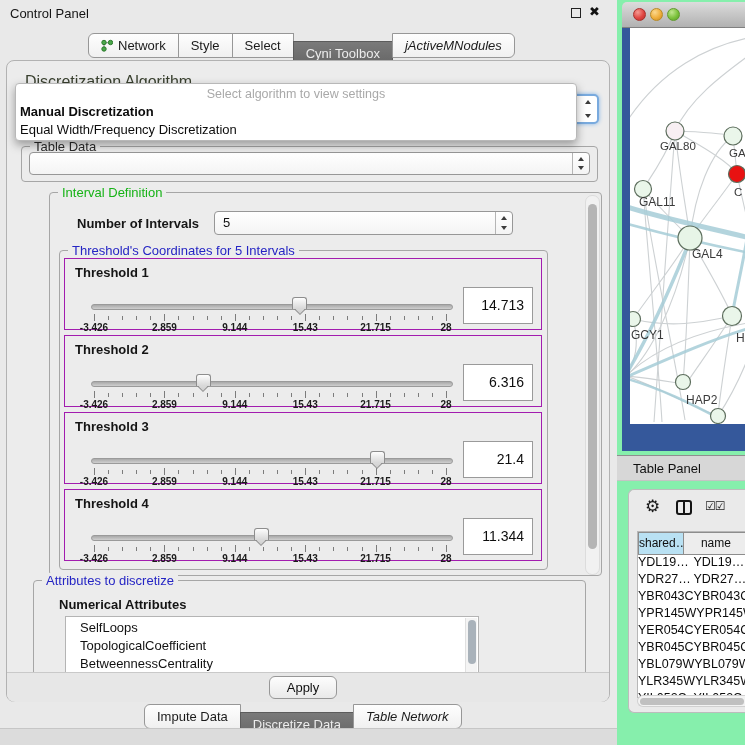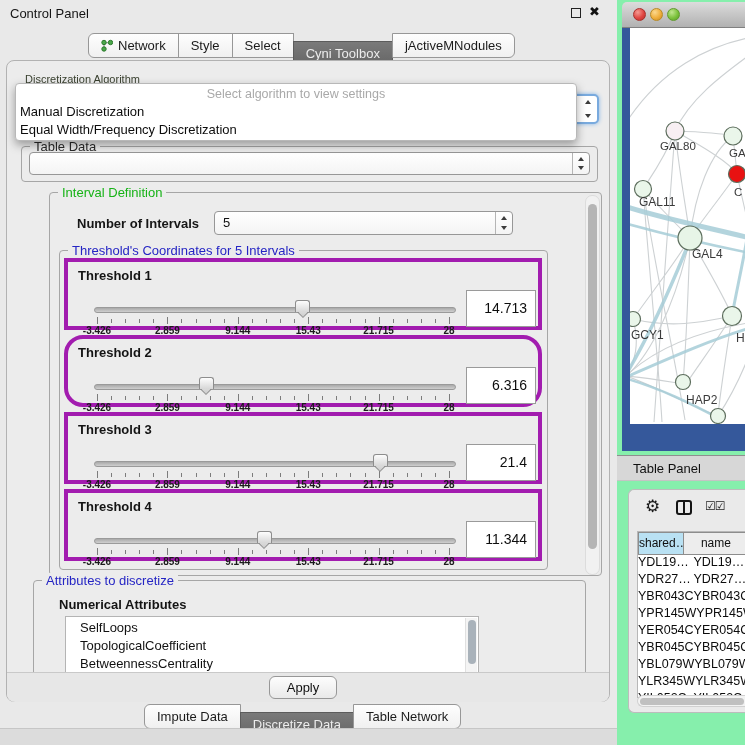--- a/index.html
+++ b/index.html
@@ -9,61 +9,61 @@
   
   .cp { position:absolute; left:0; top:0; width:617px; height:745px; background:#e9e9e9; }
   .cp-title { position:absolute; left:10px; top:6px; font-size:13px; color:#151515; }
   .float-icon { position:absolute; left:571px; top:8px; width:10px; height:10px; border:1.5px solid #222; background:transparent; }
   .close-icon { position:absolute; left:589px; top:4px; font-size:13px; font-weight:bold; color:#111; }
 
   .tabrow { position:absolute; display:flex; }
   .tab { display:flex; align-items:center; padding:0 12px; height:25px; font-size:13px; color:#1b1b1b;
     background:linear-gradient(#fefefe,#f0f0f0); border:1px solid #979797; margin-left:-1px; white-space:nowrap; cursor:default; }
   .tab:first-child { border-radius:6px 0 0 6px; margin-left:0; }
-  .tab:last-child { border-radius:0 6px 6px 0; }
+  .tab:last-child { border-radius:0 6px 6px 0;font-style:italic; }
   .tab.sel { background:linear-gradient(#7a7a7a,#666); color:#ececec; border-color:#5c5c5c;margin-top:8px; }
   .tab .neticon { margin-right:5px; }
   .top-tabs { left:88px; top:33px; }
   .bottom-tabs { left:144px; top:704px; }
   .bottom-strip { position:absolute; left:0; top:728px; width:617px; height:17px; background:#dcdcdc; border-top:1px solid #c6c6c6; }
 
   .main { position:absolute; left:6px; top:60px; width:604px; height:642px;
     background:#ececec; border:1px solid #b2b2b2; border-radius:8px; }
 
-  .disc-label { position:absolute; left:18px; top:12px; font-size:11px; color:#39402f; }
+  .disc-label { position:absolute; left:18px; top:12px; font-size:16px; color:#39402f; }
 
   .group { position:absolute; border:1px solid #a6a6a6; border-radius:4px; }
   .g-label { position:absolute; left:8px; top:-8px; background:#ececec; padding:0 4px; font-size:13px; color:#2b2b2b; white-space:nowrap; }
   .g-label.green { color:#17b317; }
   .g-label.blue { color:#2525c4; }
 
   .combo { position:absolute; background:linear-gradient(#ffffff,#f4f4f4); border:1px solid #979797; border-radius:4px; font-size:13px; color:#111; }
   .combo .txt { position:absolute; left:8px; top:0; line-height:22px; white-space:nowrap; }
   .spin { position:absolute; right:0; top:0; bottom:0; width:17px; border-left:1px solid #b5b5b5; }
   .arr-up,.arr-dn { position:absolute; left:5px; width:0; height:0; border-left:3.5px solid transparent; border-right:3.5px solid transparent; }
   .arr-up { top:4px; border-bottom:4.5px solid #3c3c3c; }
   .arr-dn { bottom:4px; border-top:4.5px solid #3c3c3c; }
 
   .focus-combo { position:absolute; left:549px; top:33px; width:43px; height:30px; background:#fff;
     border:2px solid #79aade; border-radius:5px; box-shadow:0 0 4px #84b4e6; }
 
   .popup { position:absolute; left:8px; top:22px; width:562px; height:58px; background:#fff;
     border:1px solid #b8b8b8; border-radius:4px; box-shadow:0 4px 10px rgba(0,0,0,.35); z-index:5; }
   .popup-ph { position:absolute; left:0; right:0; top:3px; text-align:center; font-size:12.5px; color:#a9a9a9; }
   .popup-item { position:absolute; left:4px; font-size:13px; color:#0c0c0c; white-space:nowrap; }
-  .popup-item.b { font-weight:normal; }
+  .popup-item.b { font-weight:bold; }
 
   .g-table { left:14px; top:85px; width:577px; height:36px; }
   .combo-table { left:22px; top:91px; width:561px; height:23px; }
   .g-interval { left:42px; top:131px; width:553px; height:384px; }
   .noi-label { position:absolute; left:70px; top:155px; font-size:13px; font-weight:bold; color:#161616; }
   .combo-noi { left:207px; top:150px; width:299px; height:24px; }
   .g-thr { left:52px; top:189px; width:489px; height:320px; }
 
-  .thr { position:absolute; left:57px; width:478px; height:72px; border:4px solid #a21caf; background:#ececec; }
+  .thr { position:absolute; left:57px; width:478px; height:72px; border:1px solid #a21caf; background:#ececec; }
   .thr-label { position:absolute; left:10px; top:6px; font-size:13px; font-weight:bold; color:#141414; }
   .track { position:absolute; left:26px; top:45px; width:362px; height:6px; border-radius:3px;
     background:linear-gradient(#a9a9a9,#cfcfcf); border:1px solid #9a9a9a; }
   .thumb { position:absolute; top:38px; width:15px; height:21px; }
   .thumb .rect { position:absolute; left:0; top:0; width:15px; height:12px; background:linear-gradient(#fdfdfd,#d7d7d7);
     border:1px solid #8d8d8d; border-bottom:none; border-radius:3px 3px 0 0; z-index:2; }
   .thumb .dia { position:absolute; left:2.5px; top:6px; width:10px; height:10px; background:linear-gradient(135deg,#ececec,#cdcdcd);
     border:1px solid #8d8d8d; transform:rotate(45deg); z-index:1; }
   .ticks { position:absolute; left:26px; top:55px; width:362px; height:9px; }
   .tick { position:absolute; top:2px; width:1px; height:4px; background:#7c7c7c; }
@@ -234,21 +234,21 @@
           <div class="tlabels">
             <span class="tlabel" style="left:3.0px">-3.426</span>
             <span class="tlabel" style="left:73.4px">2.859</span>
             <span class="tlabel" style="left:143.8px">9.144</span>
             <span class="tlabel" style="left:214.2px">15.43</span>
             <span class="tlabel" style="left:284.6px">21.715</span>
             <span class="tlabel" style="left:355.0px">28</span>
           </div>
           <div class="valbox">14.713</div>
         </div>
-        <div class="thr" style="top: 274px; border-radius: 19px;">
+        <div class="thr" style="top: 274px;">
           <div class="thr-label">Threshold 2</div>
           <div class="track"></div>
           <div class="thumb" style="left:130.7px">
             <div class="rect"></div>
             <div class="dia"></div>
           </div>
           <div class="ticks">
             <span class="tick major" style="left:3.00px"></span>
             <span class="tick" style="left:17.08px"></span>
             <span class="tick" style="left:31.16px"></span>

